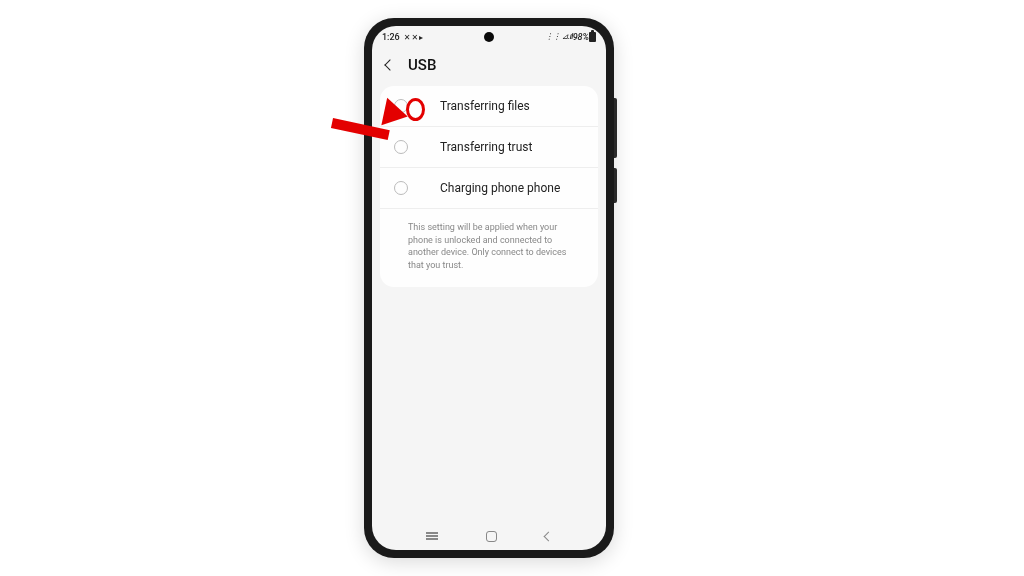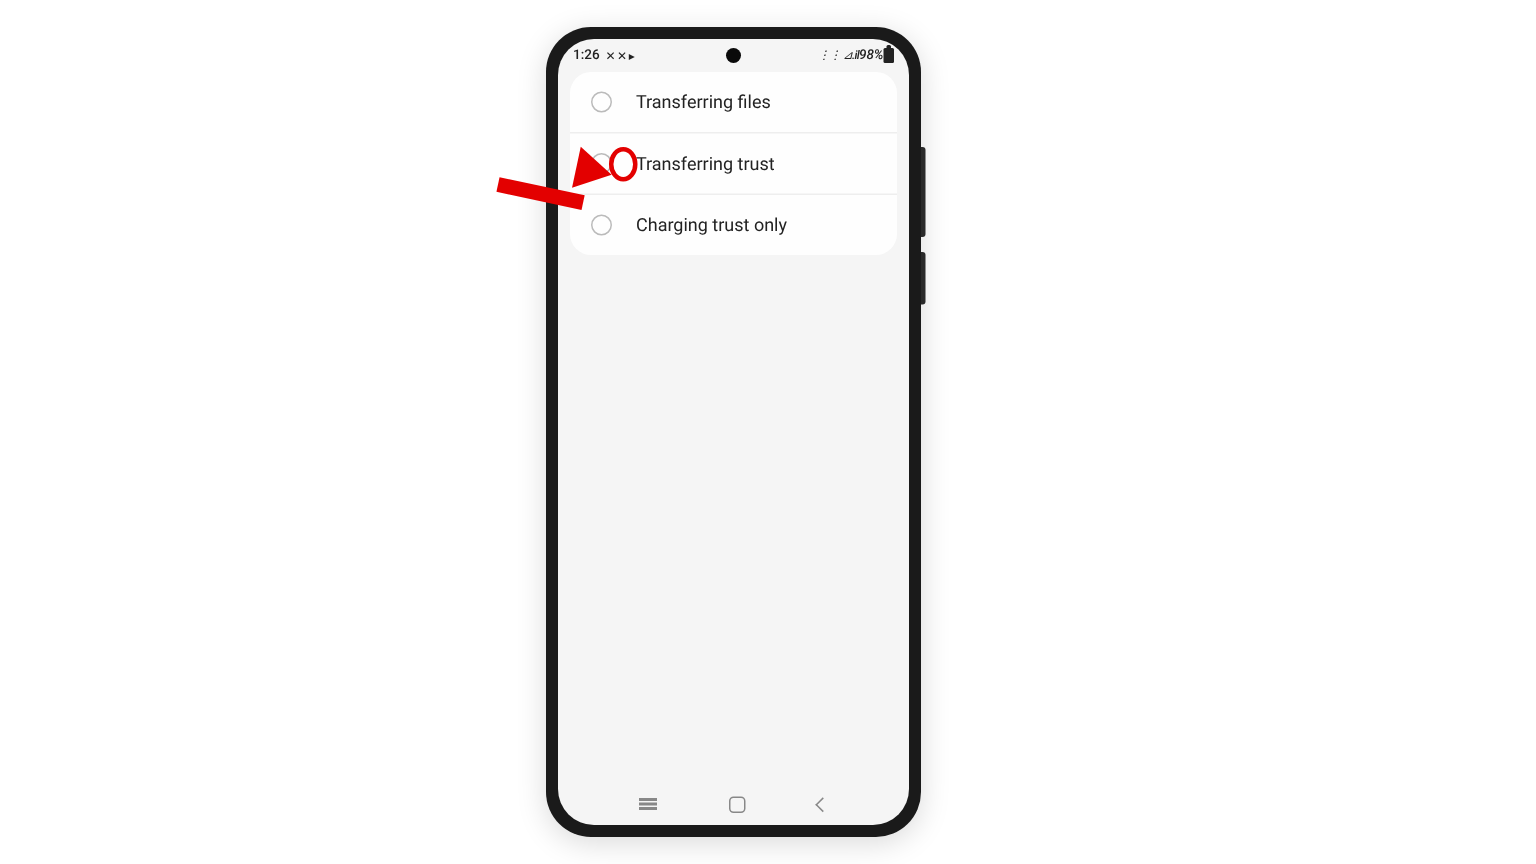--- a/index.html
+++ b/index.html
@@ -83,21 +83,21 @@
     .options-card {
       margin: 0 8px;
       background: #fefefe;
       border-radius: 14px;
       overflow: hidden;
     }
     .option-row {
       display: flex;
       align-items: center;
       padding: 13px 14px;
-      gap: 16px;
+      gap: 32px;
       border-bottom: 1px solid #eeeeee;
     }
     .option-row:last-of-type { border-bottom: none; }
     .radio-circle {
       width: 14px;
       height: 14px;
       border: 1.5px solid #bbbbbb;
       border-radius: 50%;
       flex-shrink: 0;
     }
@@ -212,34 +212,41 @@
         <span>1:26</span>
         <span class="status-icons">✕ ✕ ▸</span>
       </div>
       <div class="status-right">
         <span class="status-icons">⋮⋮ ⊿.il</span>
         <span>98%</span>
         <span class="battery-icon"></span>
       </div>
     </div>
 
+    <div class="header">
+      <div>
+        <div class="back-chev"></div>
+      </div>
+      <div class="header-title">USB</div>
+    </div>
 
     <div class="options-card">
       <div class="option-row">
         <div class="radio-circle"></div>
         <div class="option-label">Transferring files</div>
       </div>
       <div class="option-row">
         <div class="radio-circle"></div>
         <div class="option-label">Transferring trust</div>
       </div>
       <div class="option-row">
         <div class="radio-circle"></div>
-        <div class="option-label">Charging trust only</div>
-      </div>
+        <div class="option-label">Charging phone phone</div>
+      </div>
+      <div class="help-text">This setting will be applied when your phone is unlocked and connected to another device. Only connect to devices that you trust.</div>
     </div>
 
     <div class="nav-bar">
       <div>
           <div class="nav-recent"></div>
         </div>
       <div>
           <div class="nav-home"></div>
         </div>
       <div>

